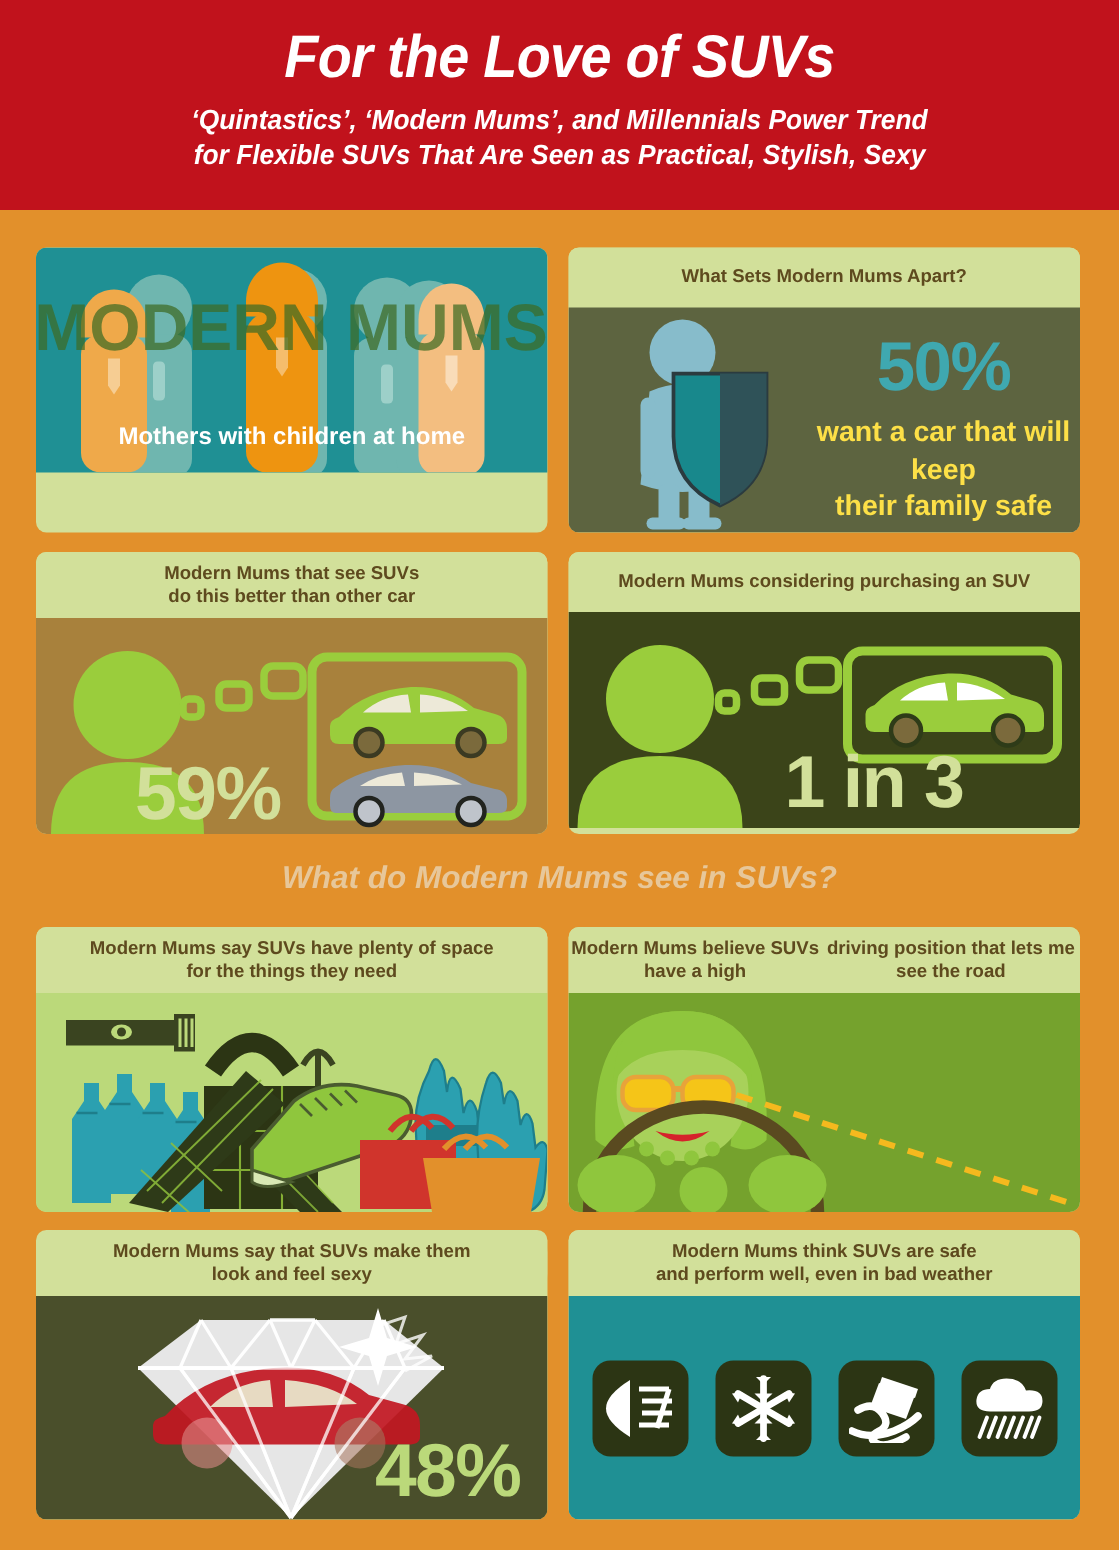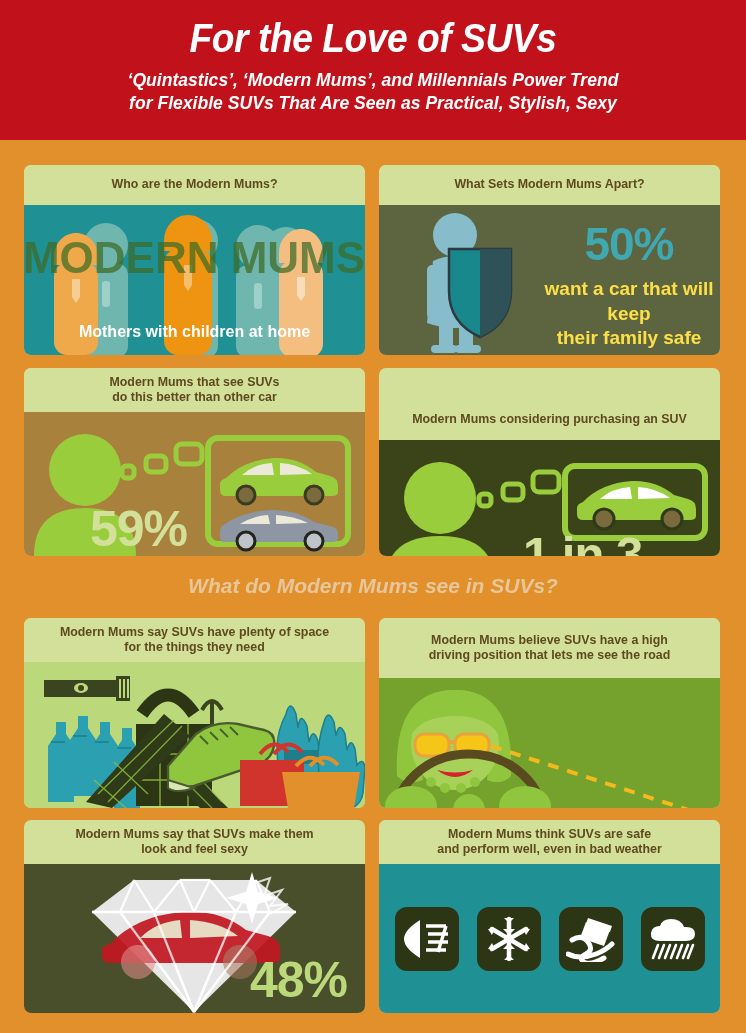--- a/index.html
+++ b/index.html
@@ -58,21 +58,20 @@
 
   <div class="header">
     <h1>For the Love of SUVs</h1>
     <div class="sub">
       <div>‘Quintastics’, ‘Modern Mums’, and Millennials Power Trend</div>
       <div>for Flexible SUVs That Are Seen as Practical, Stylish, Sexy</div>
     </div>
   </div>
 
   <div class="panel" style="left:24px; top:165px; width:341px; height:190px;">
-    <div class="panel-head" style="height:40px;">Who are the Modern Mums?</div>
     <div class="panel-body" style="height:150px; background:#1F9094;">
       <svg width="341" height="150" viewBox="0 0 341 150">
         <g fill="#6FB6AF">
           <g transform="translate(60,18)">
             <circle cx="22" cy="22" r="22"></circle>
               <rect x="0" y="40" width="44" height="95" rx="12"></rect>
             <rect x="18" y="58" width="8" height="26" rx="3" fill="#9DD0C9"></rect>
           </g>
           <g transform="translate(150,14)">
             <circle cx="22" cy="22" r="22"></circle>
@@ -167,21 +166,21 @@
           <path d="M56 11 Q74 12 88 19 L56 20 Z" fill="#EDE9D8"></path>
           <circle cx="26" cy="37" r="9" fill="#BFC4CB" stroke="#22241F" stroke-width="3"></circle>
           <circle cx="94" cy="37" r="9" fill="#BFC4CB" stroke="#22241F" stroke-width="3"></circle>
         </g>
       </svg>
       <div class="big-num" style="position:absolute; left:66px; bottom:-2px; font-size:50px; color:#D2E09A;">59%</div>
     </div>
   </div>
 
   <div class="panel" style="left:379px; top:368px; width:341px; height:188px;">
-    <div class="panel-head" style="height:40px;margin-top:32px;">Modern Mums considering purchasing an SUV</div>
+    <div class="panel-head" style="height:40px;">Modern Mums considering purchasing an SUV</div>
     <div class="panel-body" style="height:144px; background:#3B4419;">
       <svg width="341" height="144" viewBox="0 0 341 144">
         <g fill="#9ACD3C">
           <circle cx="61" cy="58" r="36"></circle>
           <path d="M6 144 q0 -48 55 -48 q55 0 55 48z"></path>
           <rect x="100" y="54" width="12" height="12" rx="4" fill="none" stroke="#9ACD3C" stroke-width="5"></rect>
           <rect x="124" y="44" width="20" height="16" rx="5" fill="none" stroke="#9ACD3C" stroke-width="5"></rect>
           <rect x="154" y="32" width="26" height="20" rx="6" fill="none" stroke="#9ACD3C" stroke-width="5"></rect>
         </g>
         <rect x="186" y="26" width="140" height="72" rx="10" fill="none" stroke="#9ACD3C" stroke-width="6"></rect>
@@ -286,21 +285,21 @@
         <g>
           <path d="M272 104 q14 -16 28 -1" fill="none" stroke="#E2902B" stroke-width="4"></path>
           <path d="M286 104 q14 -16 28 -1" fill="none" stroke="#E2902B" stroke-width="4"></path>
           <path d="M258 110 h78 l-6 36 h-66 z" fill="#E2902B"></path>
         </g>
       </svg>
     </div>
   </div>
 
   <div class="panel" style="left:379px; top:618px; width:341px; height:190px;">
-    <div class="panel-head" style="height:60px; flex-direction:column;">
+    <div class="panel-head" style="height:44px; flex-direction:row;">
       <div>Modern Mums believe SUVs have a high</div>
       <div>driving position that lets me see the road</div>
     </div>
     <div class="panel-body" style="height:146px; background:#75A22D;">
       <svg width="341" height="146" viewBox="0 0 341 146">
 
         <path d="M18 98 q-4 -86 58 -86 q60 0 56 86 q-10 10 -24 4 q6 -38 -32 -38 q-38 0 -32 38 q-16 6 -26 -4z" fill="#8FC63D"></path>
 
         <ellipse cx="76" cy="66" rx="44" ry="46" fill="#A8D15A"></ellipse>
 

